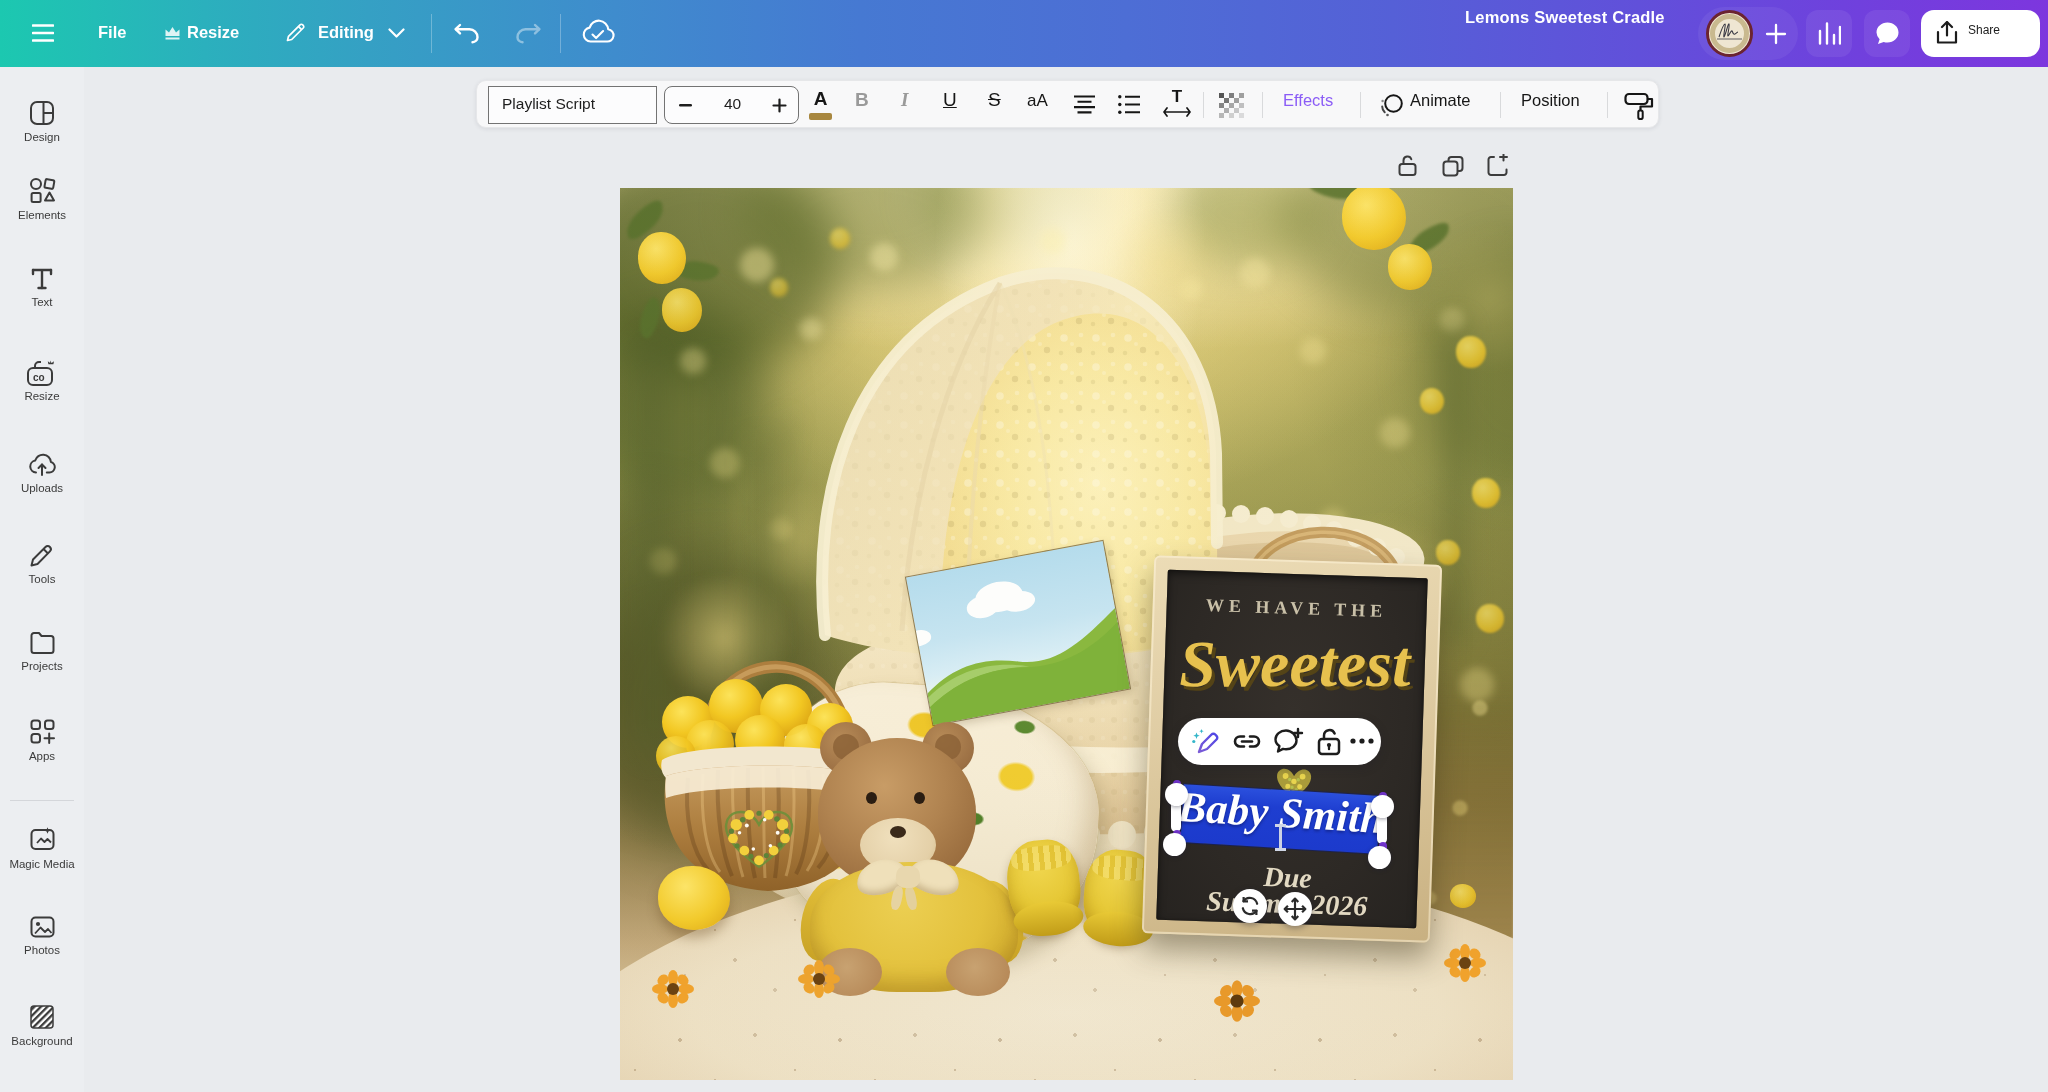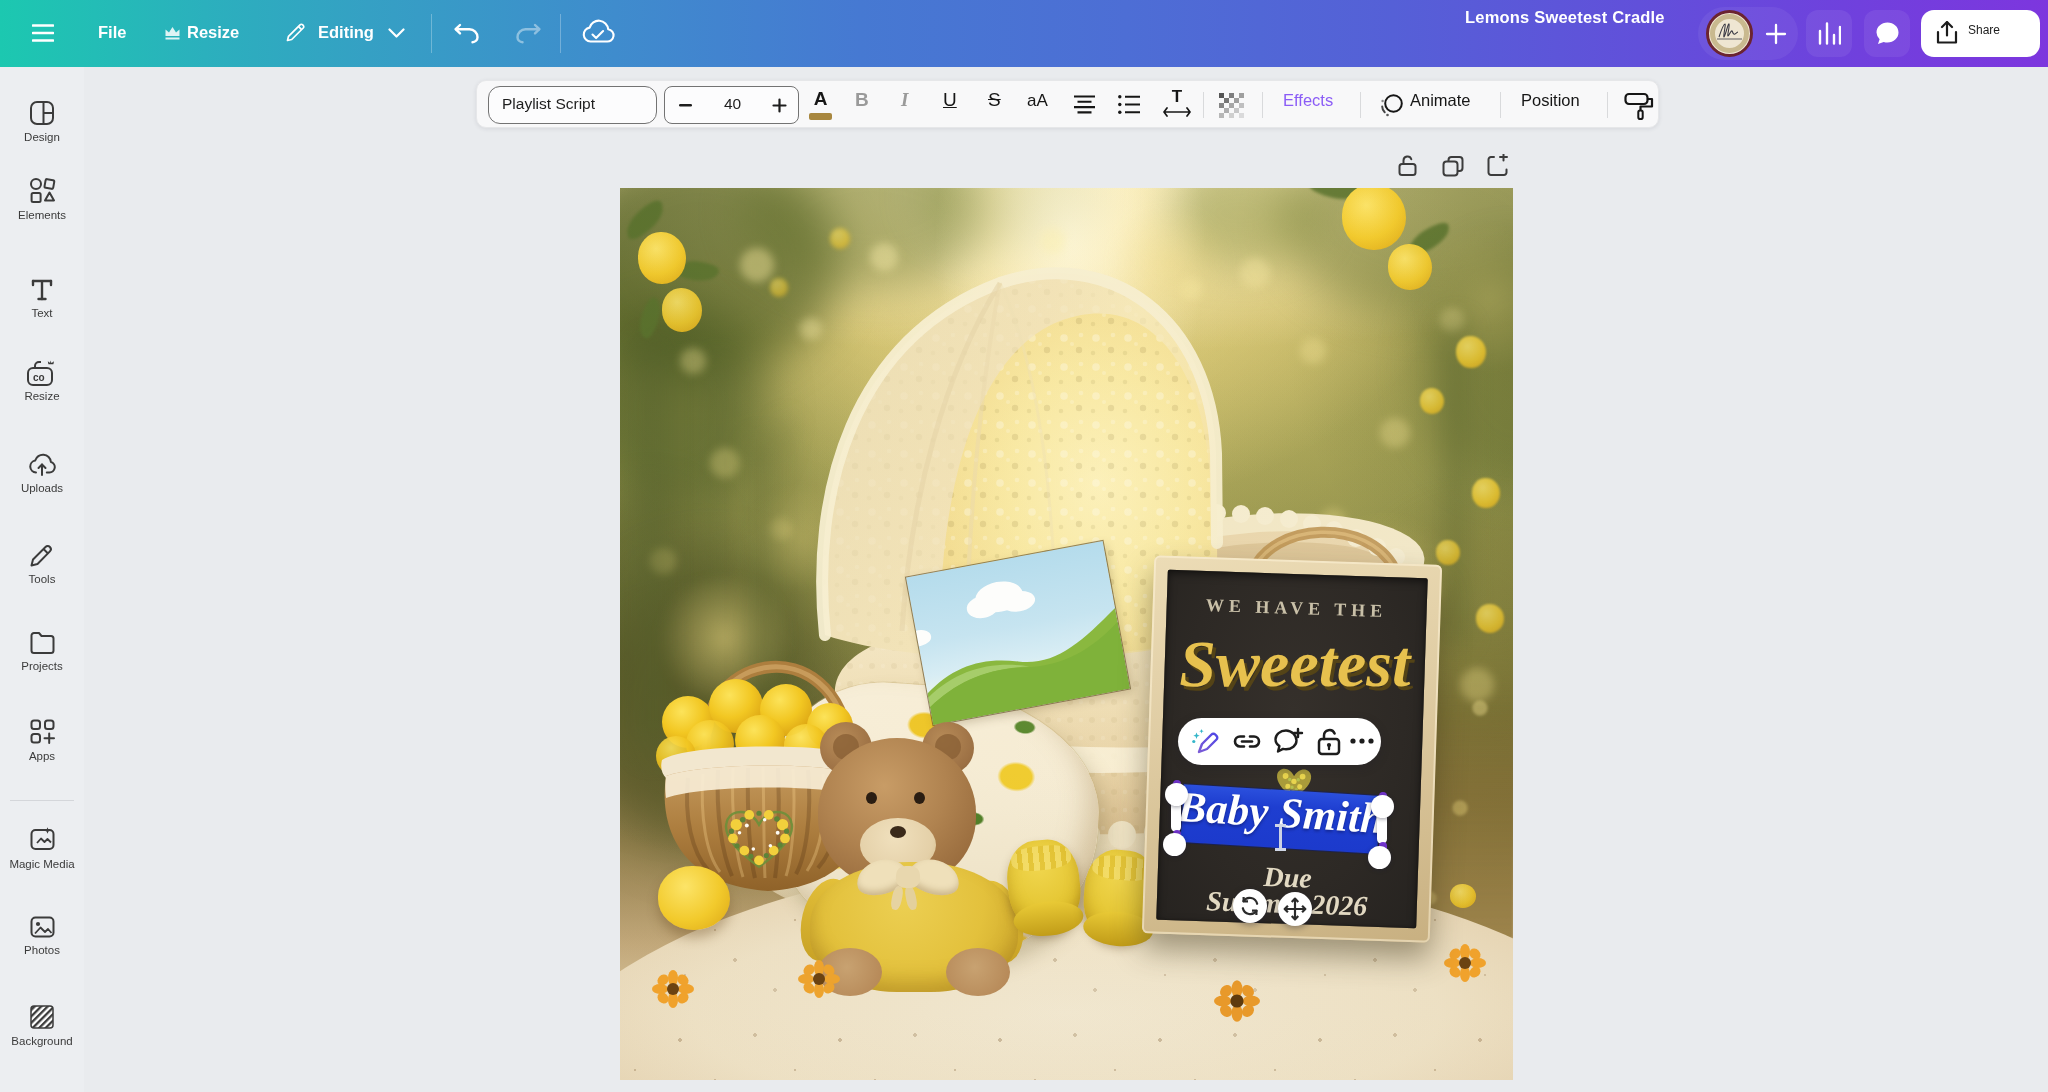--- a/index.html
+++ b/index.html
@@ -163,21 +163,21 @@
     </div>
     <div class="sbitem" style="top:110px">
       <svg width="27" height="27" viewBox="0 0 27 27">
           <circle cx="7" cy="7" r="5" fill="none" stroke="#3b3b3b" stroke-width="2"></circle>
           <rect x="16" y="2.6" width="8.8" height="8.8" rx="1.5" fill="none" stroke="#3b3b3b" stroke-width="2" transform="rotate(10 20.4 7)"></rect>
           <rect x="2.6" y="16" width="9" height="9" rx="1.5" fill="none" stroke="#3b3b3b" stroke-width="2"></rect>
           <path d="M20.5 15.5l4.5 8h-9z" fill="none" stroke="#3b3b3b" stroke-width="2" stroke-linejoin="round"></path>
         </svg>
       <div class="lbl">Elements</div>
     </div>
-    <div class="sbitem" style="top:211px">
+    <div class="sbitem" style="top:200px">
       <svg width="24" height="24" viewBox="0 0 24 24">
           <path d="M3 3h18M12 3v18" stroke="#3b3b3b" stroke-width="2.4" stroke-linecap="round"></path>
           <path d="M3 3v4M21 3v4M12 21h-3.5M12 21h3.5" stroke="#3b3b3b" stroke-width="2.4" stroke-linecap="round"></path>
         </svg>
       <div class="lbl">Text</div>
     </div>
     <div class="sbitem" style="top:290px">
       <svg width="34" height="32" viewBox="0 0 34 32">
           <path d="M25 3.5l1.6 2.4L29 4.3l-.6 3h-5l-.6-3 2.4 1.6z" fill="#3b3b3b"></path>
           <rect x="3" y="11" width="24" height="17" rx="5" fill="none" stroke="#3b3b3b" stroke-width="2"></rect>
@@ -751,21 +751,21 @@
 
     <div class="abs" style="left:1921px;top:10px;width:119px;height:47px;border-radius:13px;background:#fff"></div>
     <svg class="abs" style="left:1936px;top:21px" width="22" height="25" viewBox="0 0 22 25">
         <path d="M11 1.5v13" stroke="#1c1c1c" stroke-width="2.2" stroke-linecap="round"></path>
         <path d="M6 6l5-5 5 5" fill="none" stroke="#1c1c1c" stroke-width="2.2" stroke-linecap="round" stroke-linejoin="round"></path>
         <path d="M2 11v10.5h18V11" fill="none" stroke="#1c1c1c" stroke-width="2.2" stroke-linecap="round" stroke-linejoin="round"></path>
       </svg>
     <div class="abs" style="left:1968px;top:23px;font-weight:400;font-size:12px;color:#1c1c1c">Share</div>
   </div>
   <div id="toolpill">
-    <div class="abs" style="left:11px;top:5px;width:169px;height:38px;border:1.5px solid #737373;border-radius:12px;background:#fcfcfd">
+    <div class="abs" style="left:11px;top:5px;width:169px;height:38px;border:1.5px solid #737373;border-radius:0;background:#fcfcfd">
       <div class="abs" style="left:13px;top:8px;font-size:15.5px;color:#1e1e1e">Playlist Script</div>
     </div>
     <div class="abs" style="left:187px;top:5px;width:135px;height:38px;border:1.5px solid #737373;border-radius:8px;background:#fcfcfd">
       <svg class="abs" style="left:14px;top:17px" width="13" height="3">
           <rect width="13" height="2.4" rx="1.2" fill="#1e1e1e"></rect>
         </svg>
       <div class="abs" style="left:0;top:8px;width:135px;text-align:center;font-size:15.5px;color:#1e1e1e">40</div>
       <svg class="abs" style="left:107px;top:11px" width="15" height="15" viewBox="0 0 15 15">
           <path d="M7.5 1.5v12M1.5 7.5h12" stroke="#1e1e1e" stroke-width="2.2" stroke-linecap="round"></path>
         </svg>

